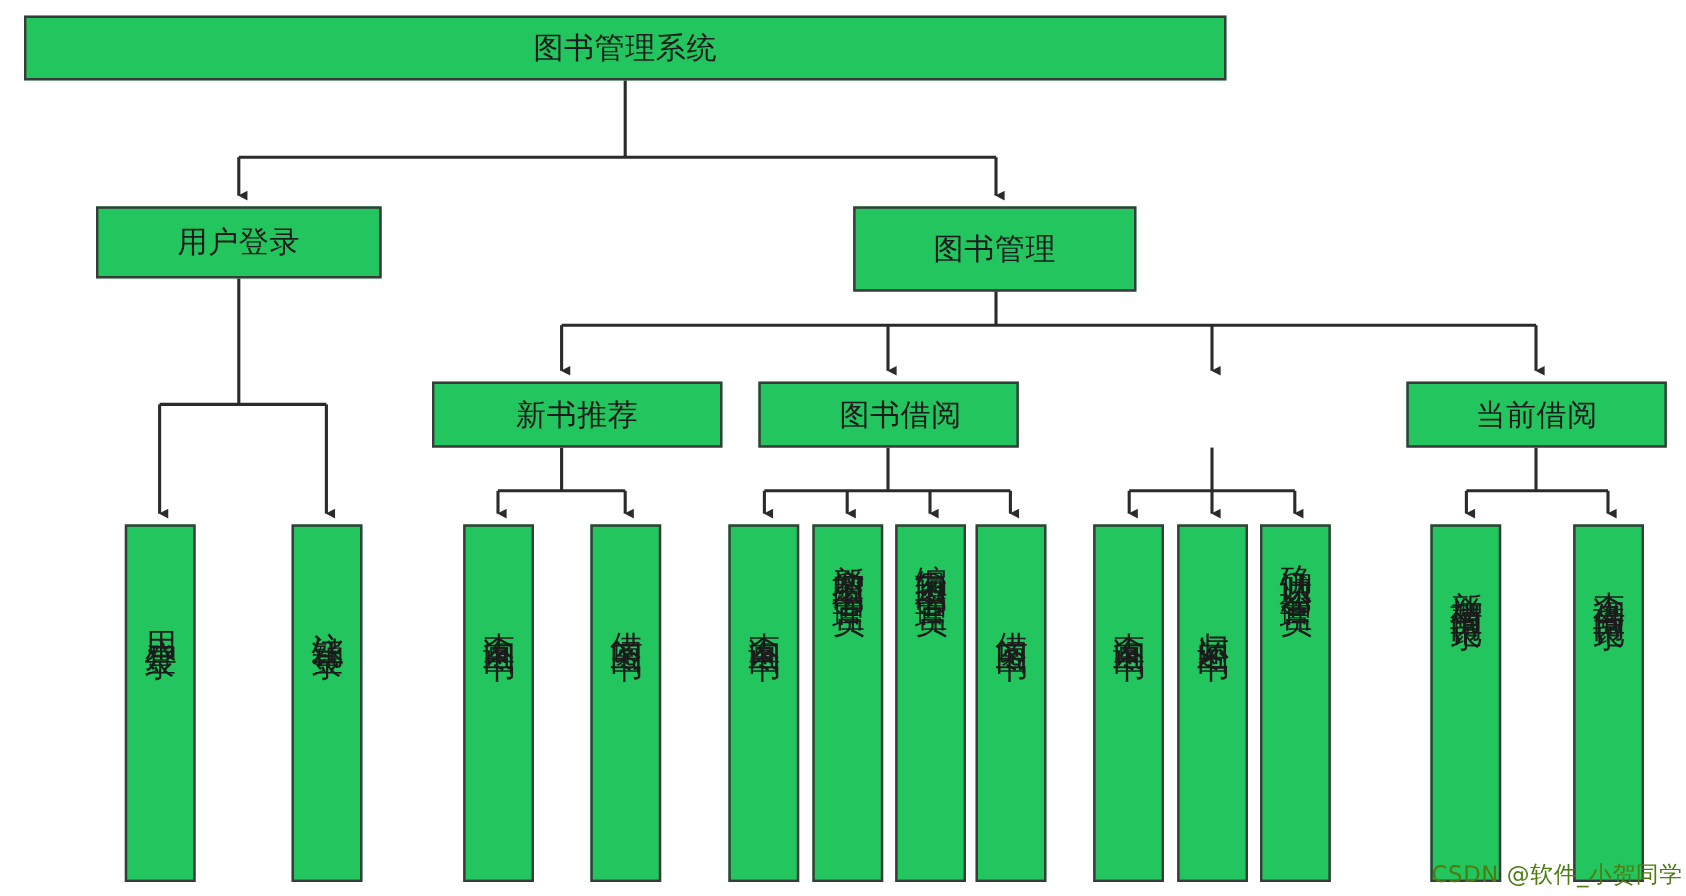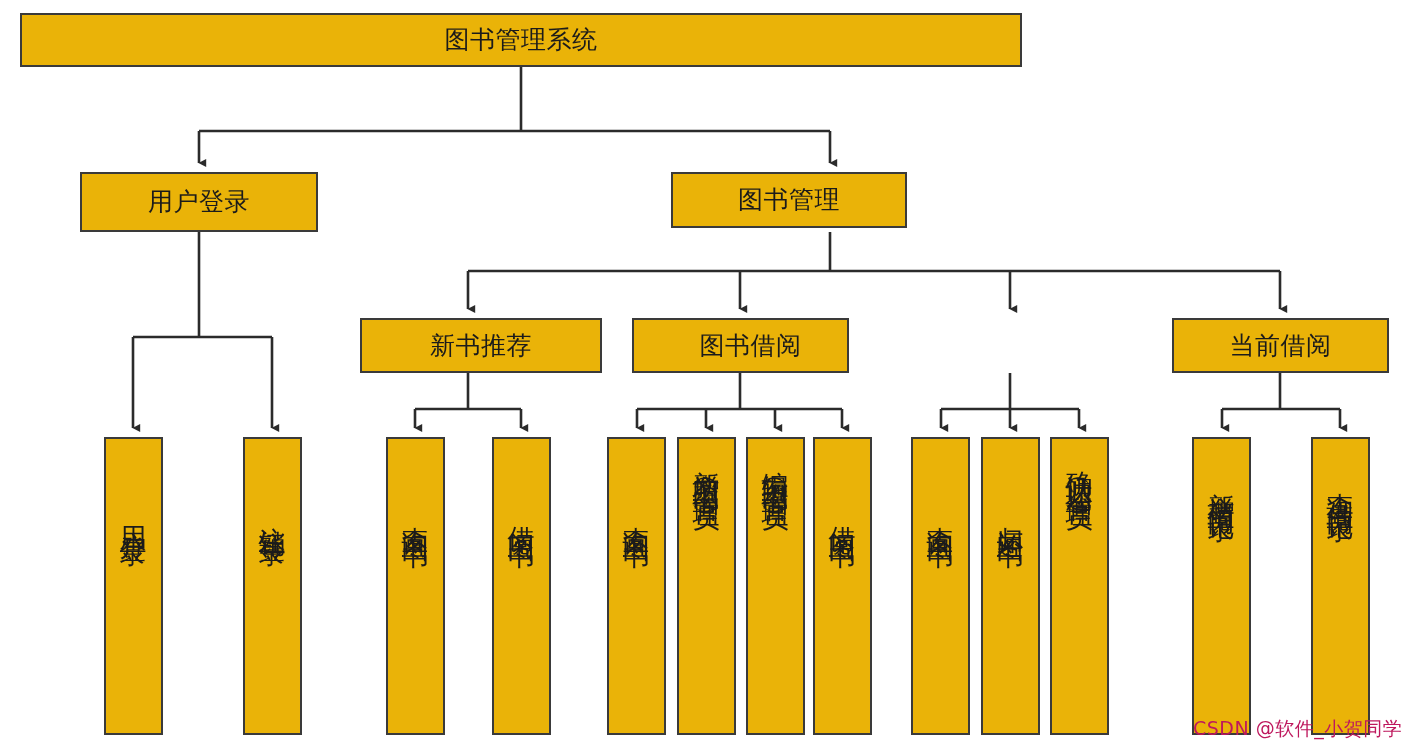--- a/index.html
+++ b/index.html
@@ -24,21 +24,21 @@
     position: absolute;
     top: 0;
     left: 0;
     width: 1405px;
     height: 747px;
     pointer-events: none;
   }
   .node {
     position: absolute;
     box-sizing: border-box;
-    background: #eab308;
+    background: #22c55e;
     border: 2.5px solid #3a3a3a;
     display: flex;
     align-items: center;
     justify-content: center;
     overflow: hidden;
   }
   .node .node-label {
     color: #1b1b1b;
     line-height: 1.18;
     text-align: center;
@@ -70,21 +70,21 @@
     margin-top: 58px;
   }
   .node.vert.mid .node-label {
     margin-top: 24px;
   }
   .node.vert.tall .node-label {
     margin-top: 2px;
   }
   .watermark {
     position: absolute;
-    color: #be185d;
+    color: #4d7c0f;
     font-size: 19px;
     white-space: nowrap;
     letter-spacing: 0.5px;
     font-family: "DejaVu Sans", "Liberation Sans", sans-serif;
   }
 </style>
 </head>
 <body>
 
 <div id="diagram-root">
@@ -139,21 +139,21 @@
     </g>
   </svg>
 
   <div class="node horiz root" style="left:20px; top:13px; width:1002px; height:54px;">
     <span class="node-label">图书管理系统</span>
   </div>
 
   <div class="node horiz" style="left:80px; top:172px; width:238px; height:60px;">
     <span class="node-label">用户登录</span>
   </div>
-  <div class="node horiz" style="left:671px; top:172px; width:236px; height:56px;align-items:center;">
+  <div class="node horiz" style="left:711px; top:172px; width:236px; height:71px;align-items:center;">
     <span class="node-label">图书管理</span>
   </div>
 
   <div class="node horiz" style="left:360px; top:318px; width:242px; height:55px;">
     <span class="node-label">新书推荐</span>
   </div>
   <div class="node horiz" style="left:632px; top:318px; width:217px; height:55px;padding-left:20px;">
     <span class="node-label">图书借阅</span>
   </div>
   <div class="node horiz" style="left:1172px; top:318px; width:217px; height:55px;">

